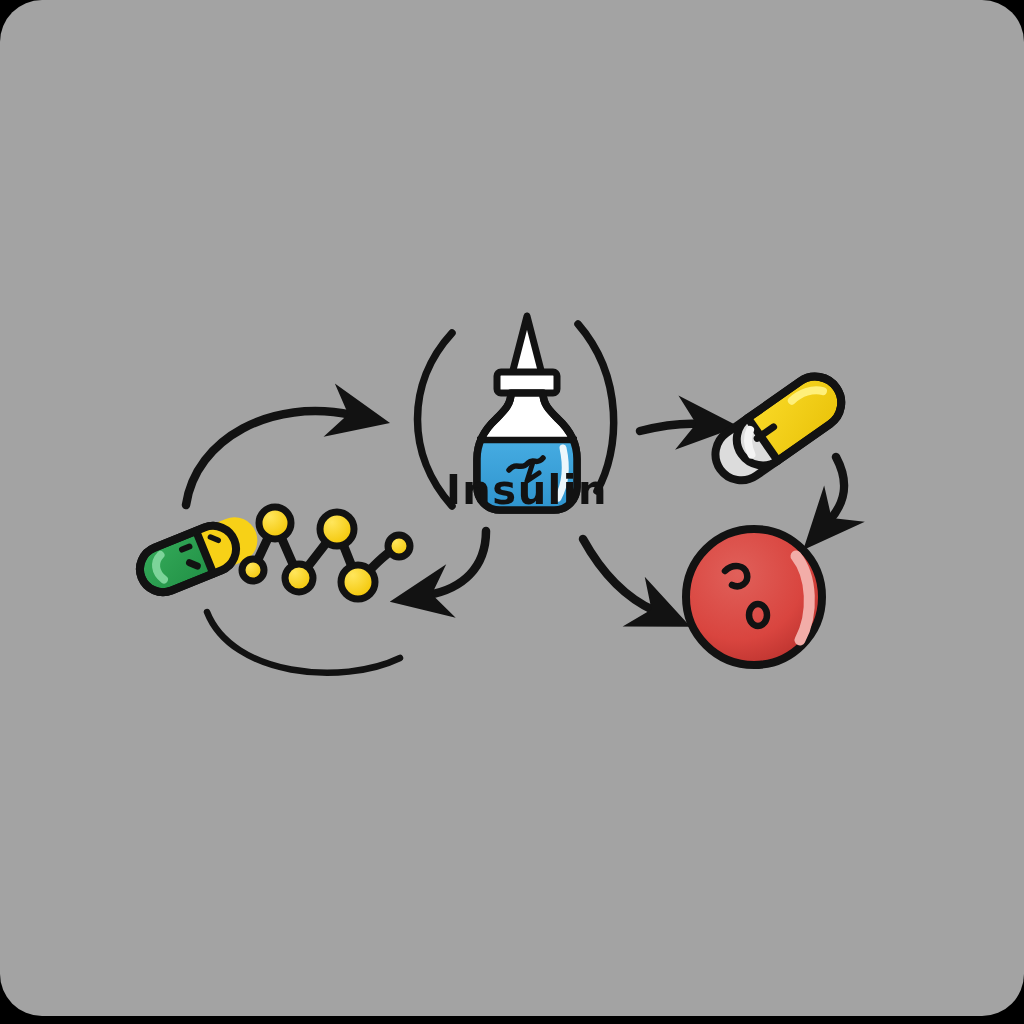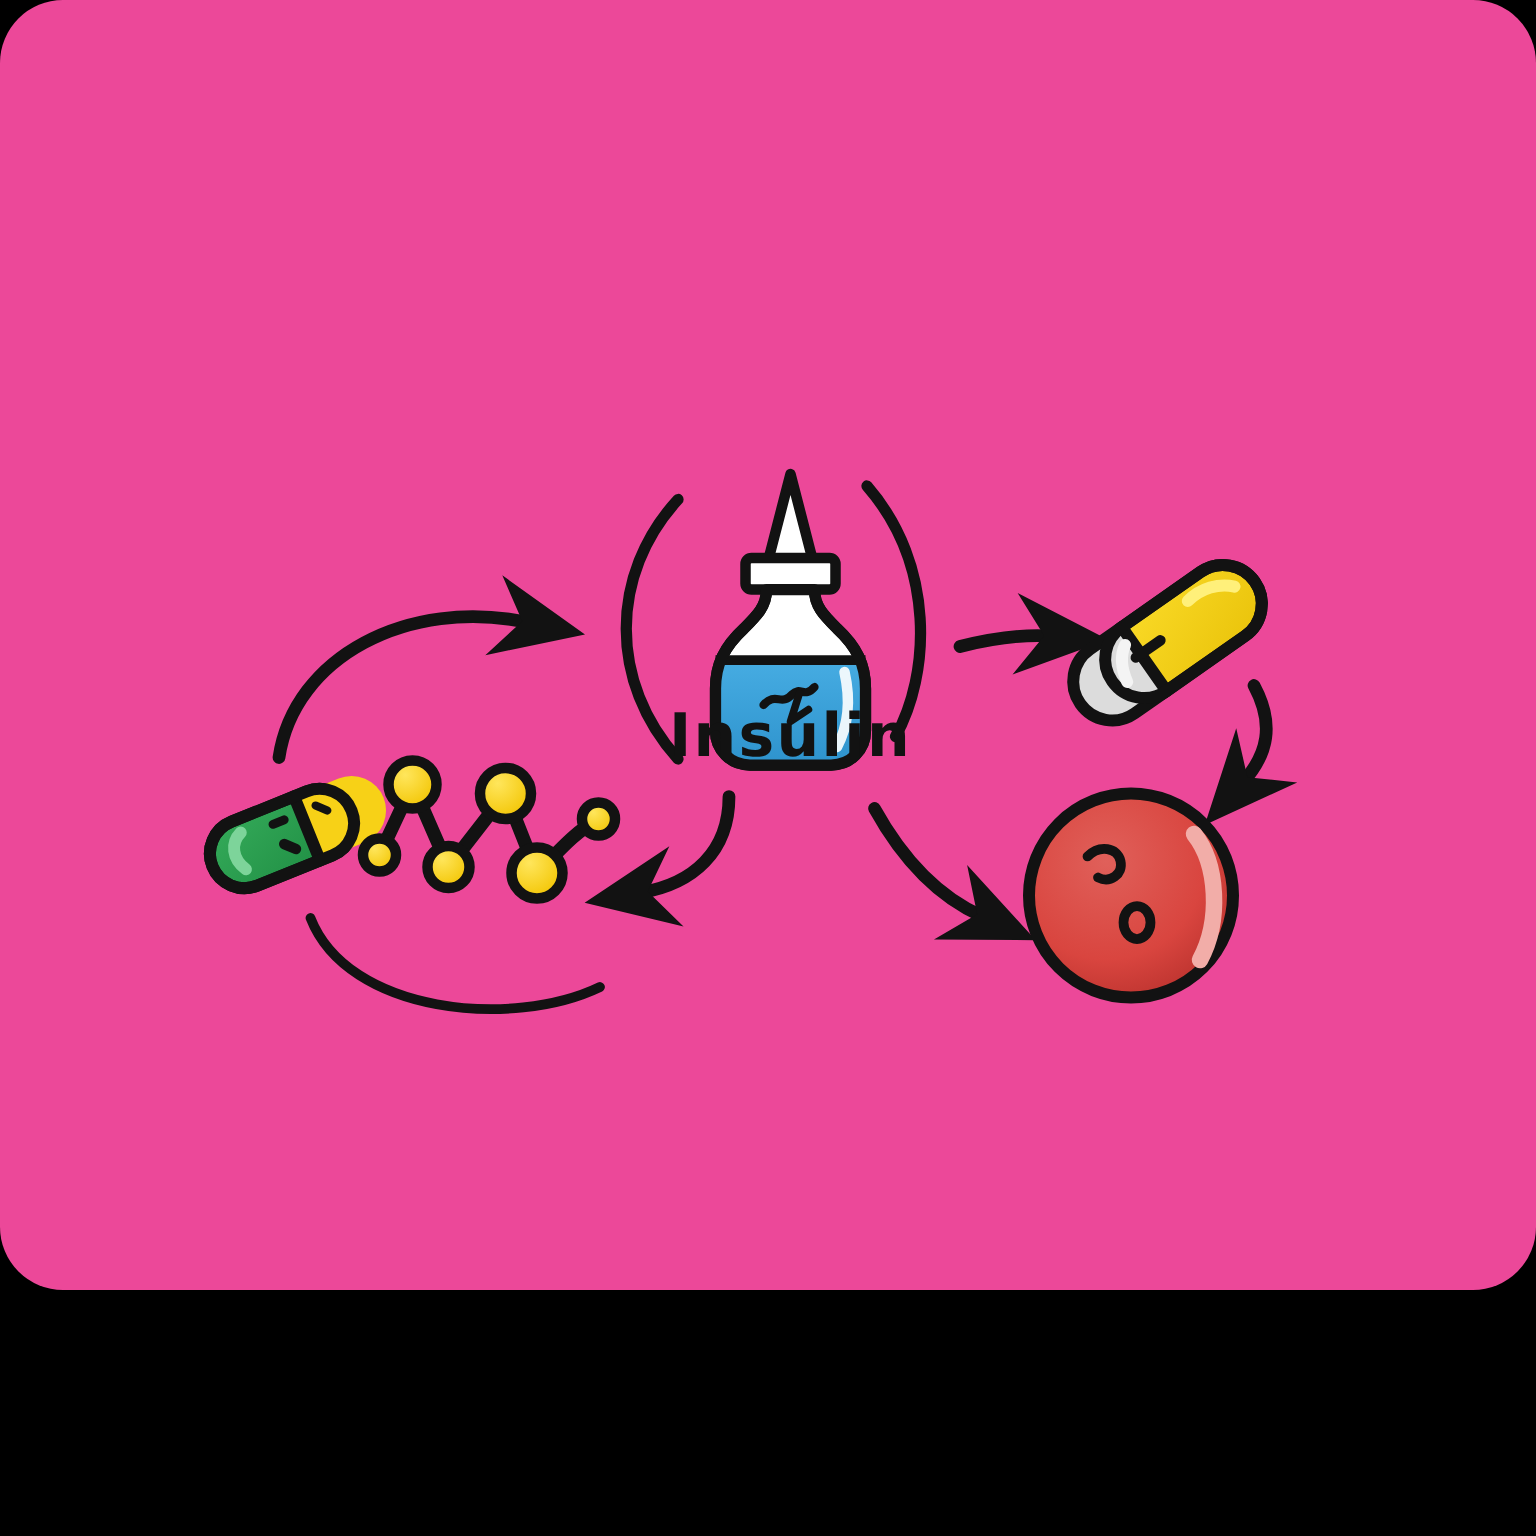--- a/index.html
+++ b/index.html
@@ -1,19 +1,19 @@
 <!DOCTYPE html>
 <html><head>
 <meta charset="utf-8">
 <title>Insulin Diagram</title>
 <style>
   html,body{margin:0;padding:0;background:#000;}
   body{width:1024px;height:1024px;overflow:hidden;
        font-family:"DejaVu Sans",sans-serif;}
-  #card{position:relative;width:1024px;height:860px;background:#ec4899;
+  #card{position:relative;width:1024px;height:1016px;background:#a3a3a3;
         border-radius:42px;overflow:hidden;}
   #scene{position:absolute;inset:0;width:1024px;height:1024px;}
   .lbl{font-family:"DejaVu Sans",sans-serif;font-weight:700;}
 </style>
 </head>
 <body>
 
 <div id="card">
   <svg id="scene" viewBox="0 0 1024 1024" xmlns="http://www.w3.org/2000/svg">
 

